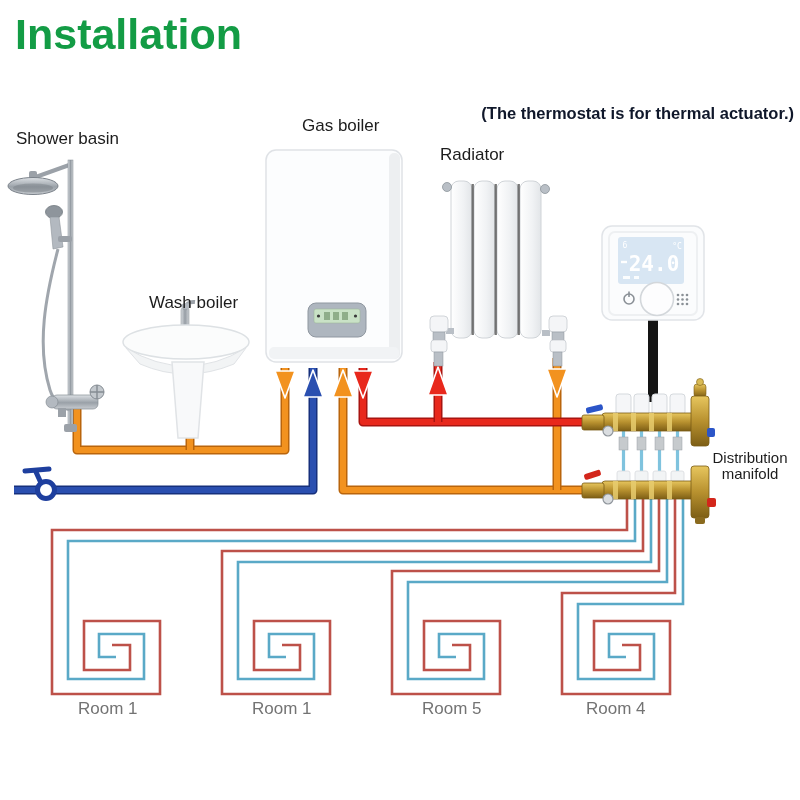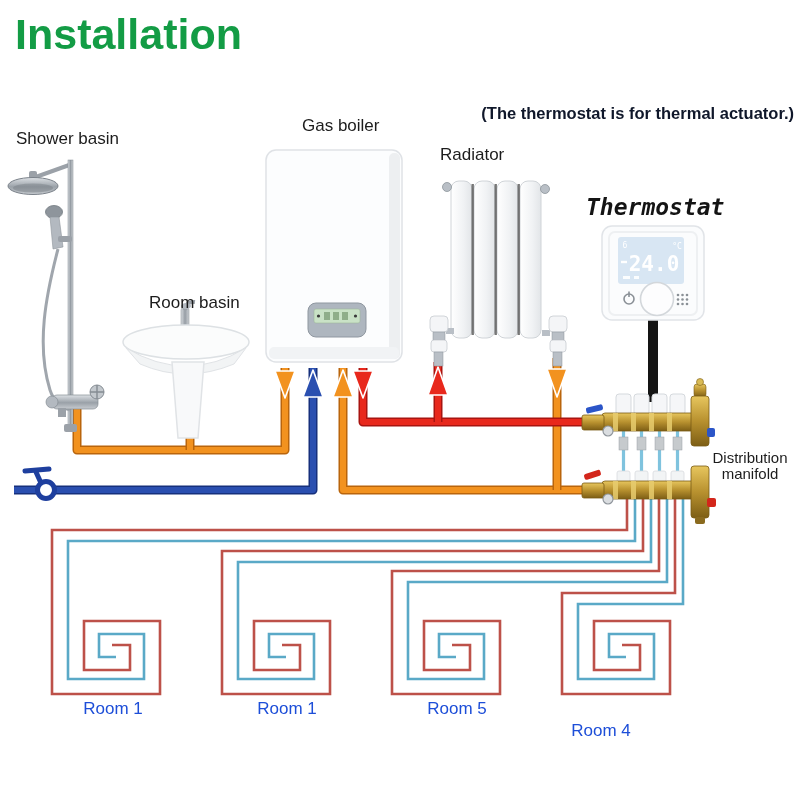--- a/index.html
+++ b/index.html
@@ -7,21 +7,21 @@
           font-family:"Liberation Sans", sans-serif;}
   svg.diagram{position:absolute;left:0;top:0;}
   .label{position:absolute;color:#1c1c1c;font-size:17px;white-space:nowrap;}
   .title{position:absolute;left:15px;top:10px;font-size:43px;font-weight:bold;color:#139c45;letter-spacing:0px;}
   .note{position:absolute;left:430px;top:104px;width:364px;text-align:right;
         font-size:16.5px;font-weight:bold;color:#0f172a;}
   .thermo-label{position:absolute;left:586px;top:194px;font-size:23px;font-weight:bold;font-style:italic;
         font-family:"DejaVu Sans Mono", monospace;color:#141414;}
   .manifold-label{position:absolute;left:695px;top:450px;width:110px;text-align:center;
         font-size:15px;line-height:16px;color:#1c1c1c;}
-  .room-label{position:absolute;top:699px;width:70px;text-align:center;font-size:17px;color:#1d4ed8;}
+  .room-label{position:absolute;top:699px;width:70px;font-size:17px;color:#737373;}
 </style>
 </head>
 <body>
 
 <div class="canvas">
 
   <svg class="diagram" width="800" height="800" viewBox="0 0 800 800">
     <defs>
       <linearGradient id="brass" x1="0" y1="0" x2="0" y2="1">
         <stop offset="0" stop-color="#e7c65e"></stop>
@@ -257,27 +257,26 @@
         <rect x="695" y="517" width="10" height="7" rx="2" fill="#8a6a1e"></rect>
       </g>
     </g>
   </svg>
 
   <div class="title">Installation</div>
   <div class="note">(The thermostat is for thermal actuator.)</div>
 
   <div class="label" style="left:16px;top:129px;">Shower basin</div>
   <div class="label" style="left:302px;top:116px;">Gas boiler</div>
-  <div class="label" style="left:149px;top:293px;">Room basin</div>
+  <div class="label" style="left:149px;top:293px;">Wash boiler</div>
   <div class="label" style="left:440px;top:145px;">Radiator</div>
-  <div class="thermo-label">Thermostat</div>
 
   <div class="manifold-label">
     <div>Distribution</div>
     <div>manifold</div>
   </div>
 
   <div class="room-label" style="left:78px;">Room 1</div>
   <div class="room-label" style="left:252px;">Room 1</div>
   <div class="room-label" style="left:422px;">Room 5</div>
-  <div class="room-label" style="left:566px;margin-top:22px;">Room 4</div>
+  <div class="room-label" style="left:586px;">Room 4</div>
 
 </div>
 
 </body></html>

